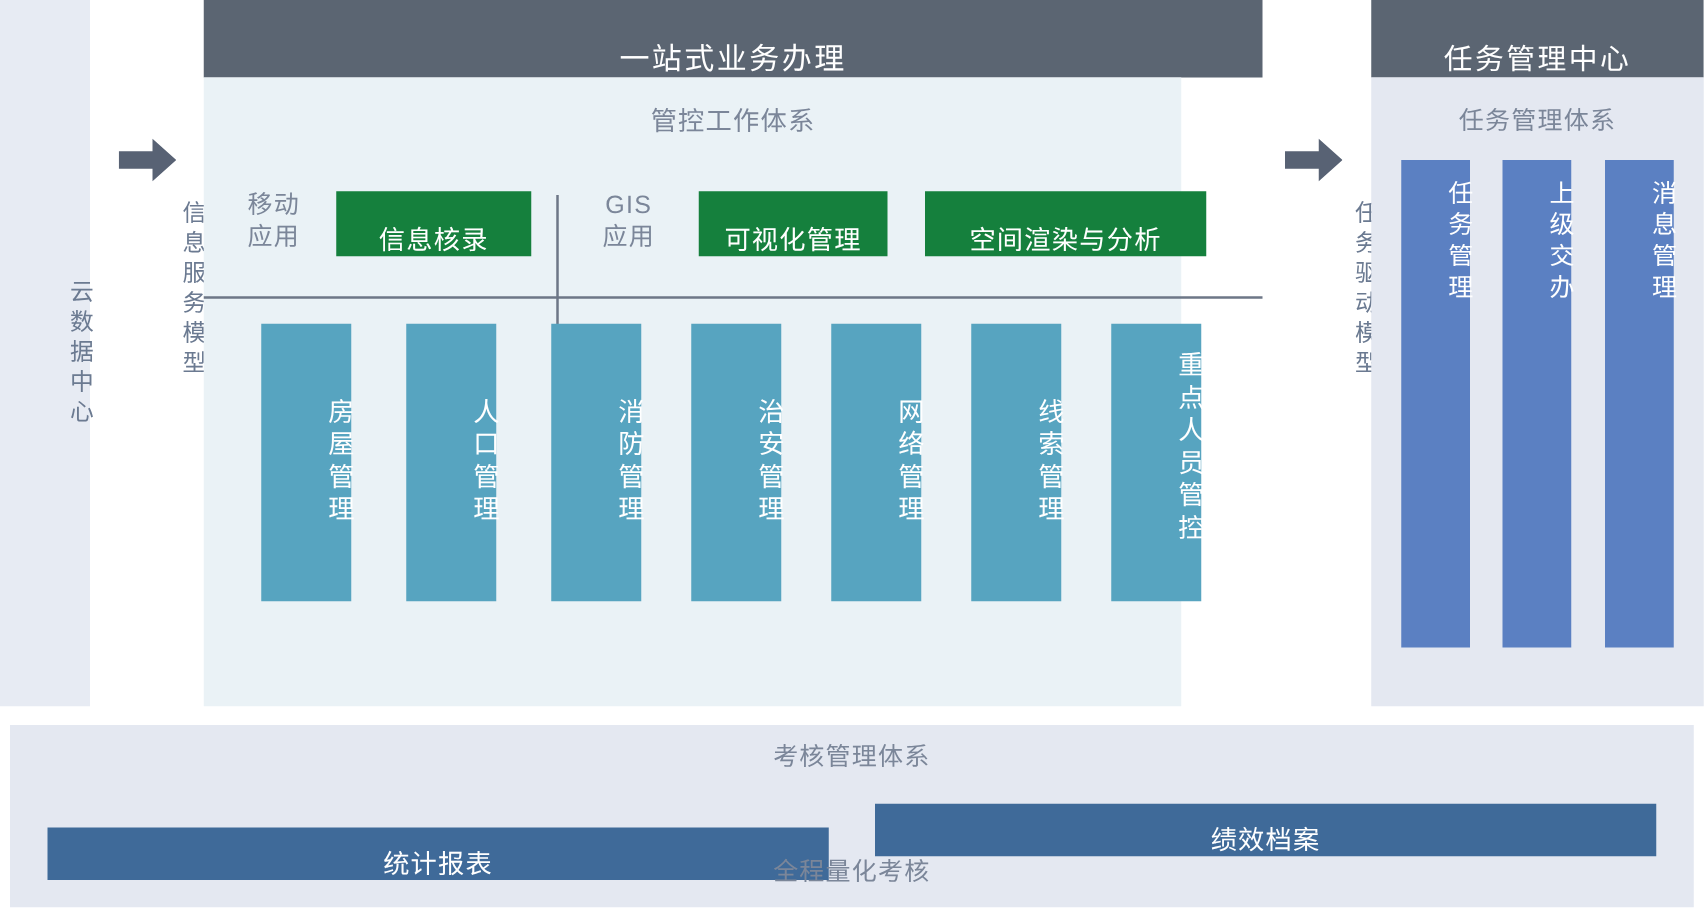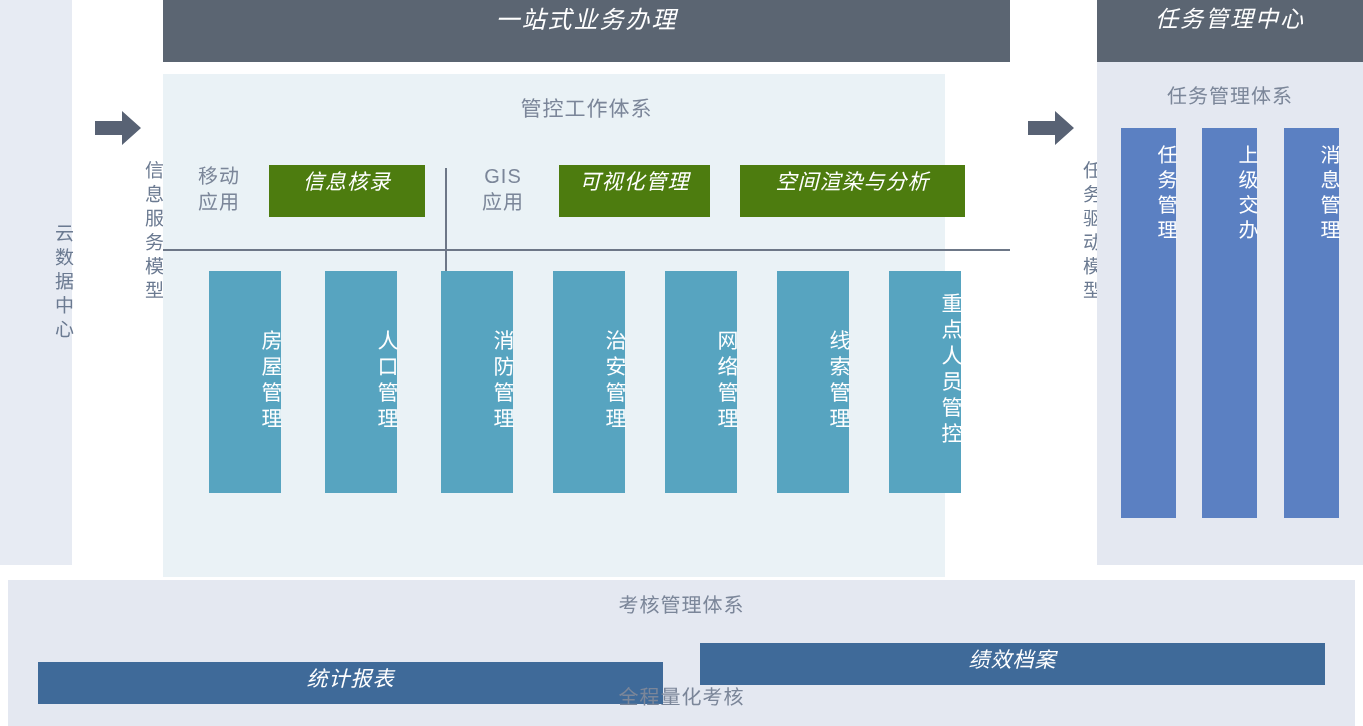--- a/index.html
+++ b/index.html
@@ -15,21 +15,21 @@
   #stage { position: relative; width: 1363px; height: 726px; }
 
   
   .abs { position: absolute; }
   .vtext {
     writing-mode: vertical-rl;
     text-orientation: upright;
     letter-spacing: 5px;
     line-height: 1;
   }
-  .ctr { display: flex; align-items: flex-start; justify-content: center; font-style: italic; }
+  .ctr { display: flex; align-items: flex-end; justify-content: center; }
 
   
   #cloud-panel {
     left: 0; top: 0; width: 72px; height: 565px;
     background: #e7ebf3;
   }
   #cloud-panel .label {
     position: absolute;
     left: 0; right: 0;
     top: 50%;
@@ -60,21 +60,21 @@
   }
   #main-header {
     height: 62px; width: 100%;
     background: #5b6572;
     color: #ffffff;
     font-size: 24px;
     letter-spacing: 2px;
   }
   #main-body {
     position: absolute;
-    top: 74px; left: 0; width: 782px; height: 503px;
+    top: 62px; left: 0; width: 782px; height: 503px;
     background: #eaf2f6;
   }
   #main-subtitle {
     position: absolute;
     top: 18px; left: 0; width: 847px;
     text-align: center;
     color: #7b8699;
     font-size: 21px;
     letter-spacing: 1px;
   }
@@ -99,21 +99,21 @@
   .app-group-label {
     position: absolute;
     color: #7b8699;
     font-size: 20px;
     line-height: 1.28;
     text-align: center;
     letter-spacing: 1px;
   }
   .app-btn {
     position: absolute;
-    background: #4d7c0f;
+    background: #15803d;
     color: #ffffff;
     font-size: 21px;
     letter-spacing: 1px;
     height: 52px;
   }
 
   
   #cards { position: absolute; top: 197px; left: 0; width: 847px; height: 222px; }
   .card {
     position: absolute;

